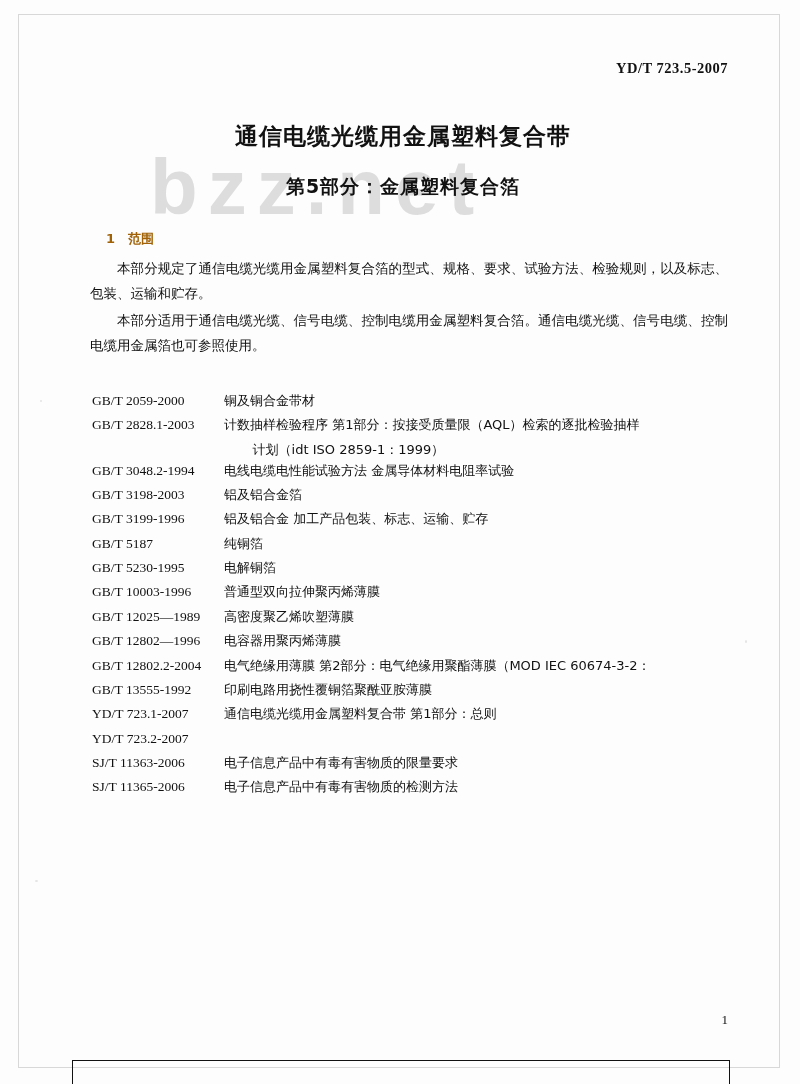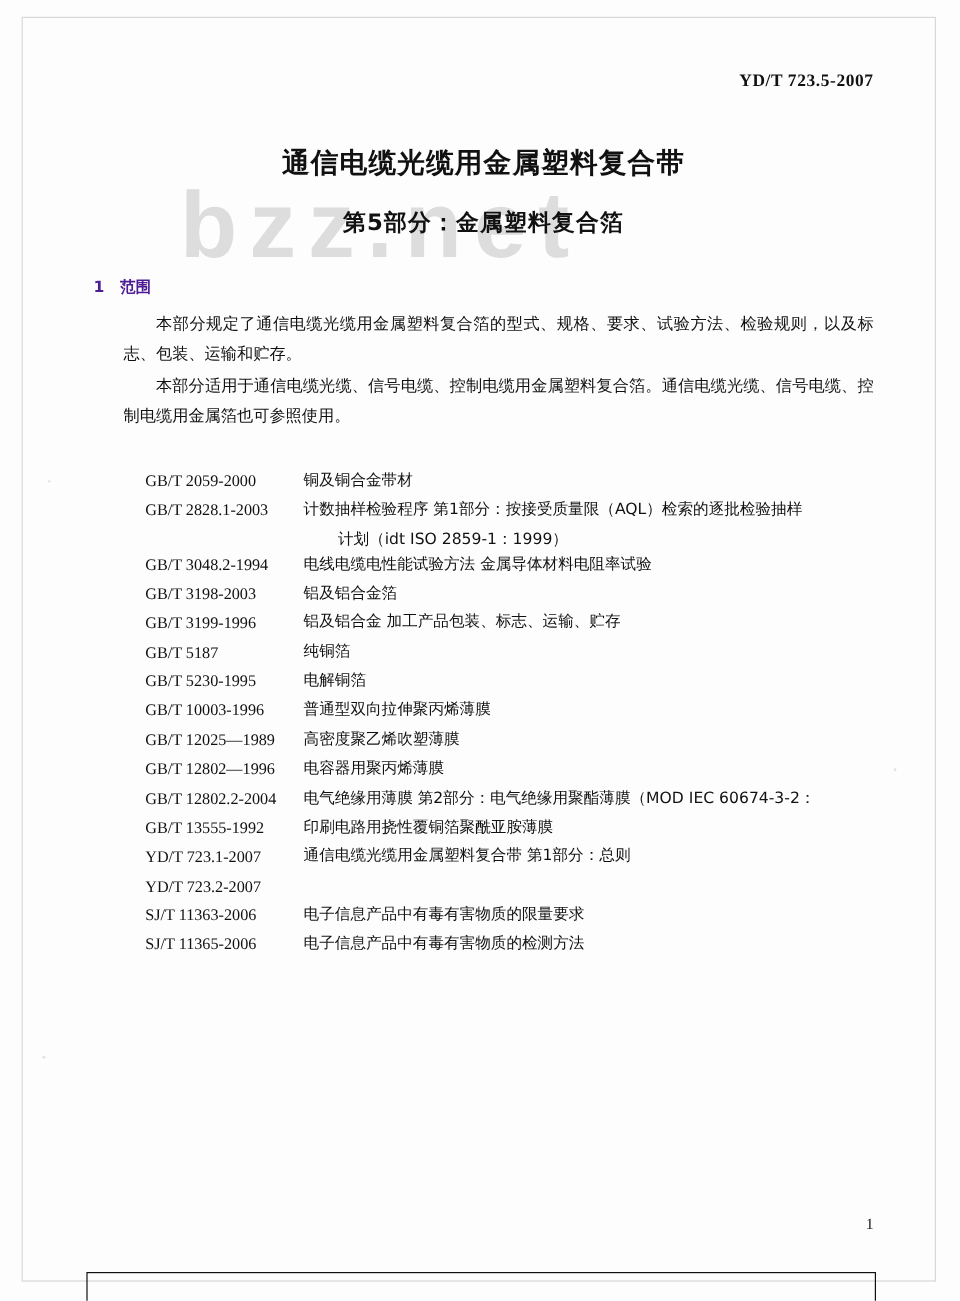--- a/index.html
+++ b/index.html
@@ -63,42 +63,44 @@
     line-height: 1.5;
     margin-top: 18px;
     color: #111;
   }
   .section {
     margin-top: 30px;
   }
   .sec-head {
     font-size: 13px;
     font-weight: bold;
-    color: #4c1d95;
+    color: #a16207;
     margin-bottom: 10px;
+    margin-left: 28px;
   }
   .sec-num {
     display: inline-block;
     width: 22px;
   }
   .para {
     font-size: 13.5px;
     line-height: 1.85;
     text-indent: 2em;
     text-align: justify;
     color: #111;
     margin: 0 0 2px 0;
   }
   .para-block {
-    margin-left: 25px;
+    margin-left: 12px;
     margin-right: 0px;
+    font-family: Liberation Mono, monospace;
   }
   .refs {
     margin-top: 14px;
-    margin-left: 43px;
+    margin-left: 14px;
   }
   .ref-row {
     display: flex;
     align-items: flex-start;
     font-size: 13px;
     line-height: 1.62;
     margin-bottom: 2.5px;
     color: #111;
   }
   .ref-id {

